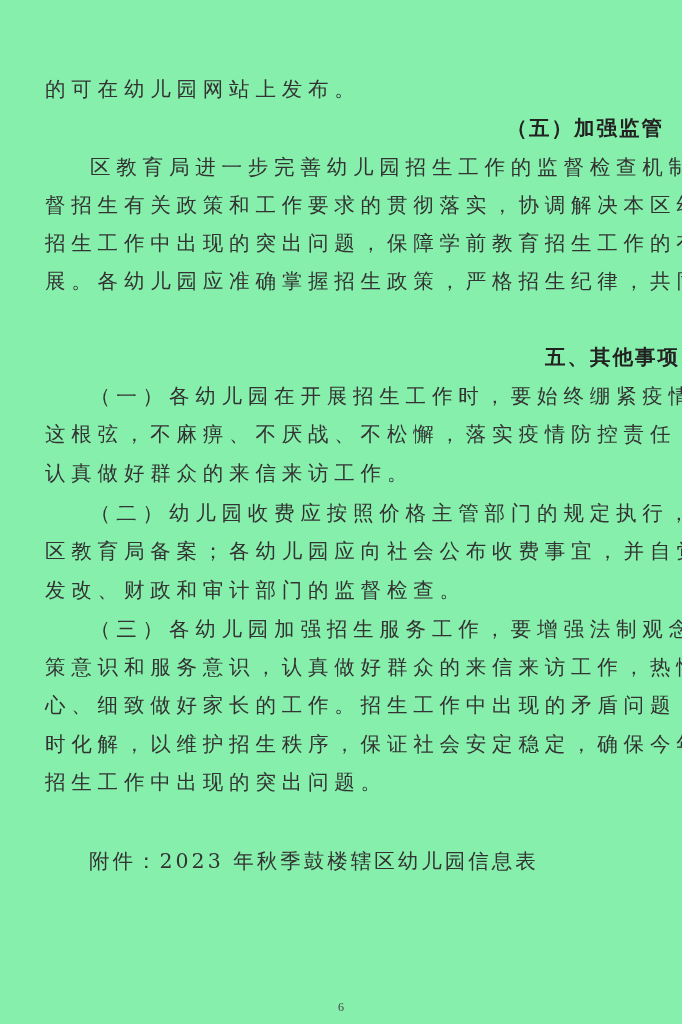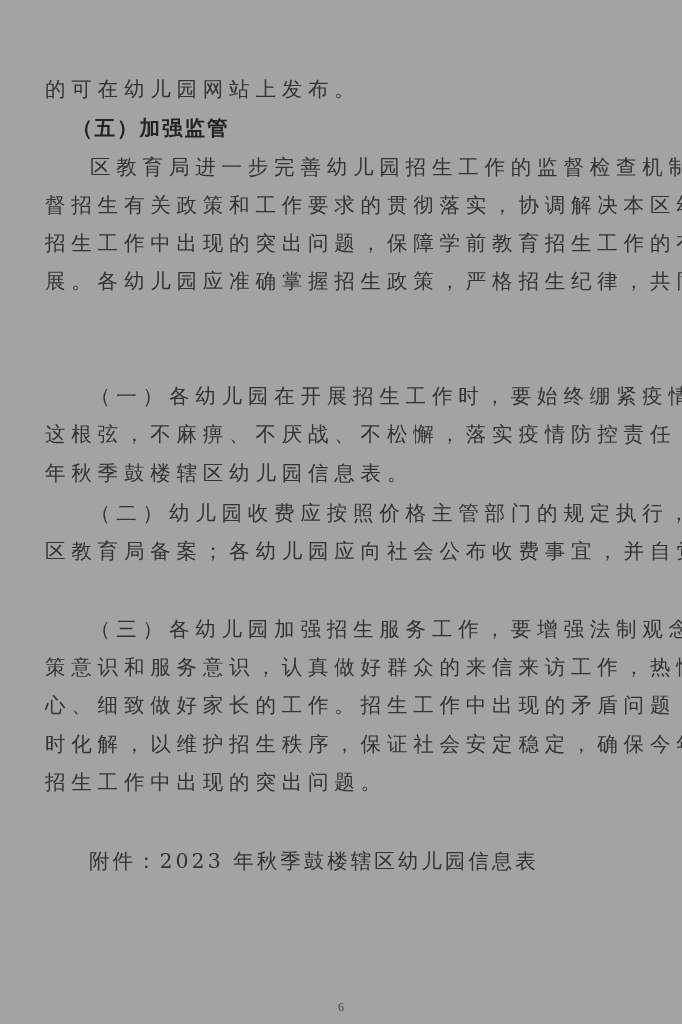--- a/index.html
+++ b/index.html
@@ -14,37 +14,38 @@
       overflow: hidden;
       color: #2a2a2a;
       font-family: "DejaVu Serif", "Liberation Serif", serif;
     }
     .page {
       position: absolute;
       left: 0;
       top: 0;
       width: 682px;
       height: 1024px;
-      background: #a3a3a3;
+      background: #86efac;
     }
     .line {
       position: absolute;
       left: 45px;
       width: 592px;
       font-size: 20.5px;
       letter-spacing: 5.8px;
       line-height: 26px;
       white-space: nowrap;
       color: #333333;
     }
     .heading {
       font-family: "DejaVu Sans", "Liberation Sans", sans-serif;
       font-weight: bold;
       color: #222222;
       letter-spacing: 2px;
+      text-align: right;
     }
     .page-number {
       position: absolute;
       top: 1000px;
       left: 0;
       width: 682px;
       text-align: center;
       font-size: 12px;
       color: #444444;
       font-family: "Liberation Serif", serif;
@@ -53,25 +54,27 @@
 </head>
 <body>
 
 <div class="page">
   <div class="line" style="top:76px;left:45px;">的可在幼儿园网站上发布。</div>
   <div class="line heading" style="top:115px;left:72px;">（五）加强监管</div>
   <div class="line" style="top:154px;left:90px;">区教育局进一步完善幼儿园招生工作的监督检查机制，监</div>
   <div class="line" style="top:192px;">督招生有关政策和工作要求的贯彻落实，协调解决本区幼儿园</div>
   <div class="line" style="top:230px;">招生工作中出现的突出问题，保障学前教育招生工作的有序开</div>
   <div class="line" style="top:268px;">展。各幼儿园应准确掌握招生政策，严格招生纪律，共同维护</div>
+  <div class="line heading" style="top:344px;left:88px;">五、其他事项</div>
   <div class="line" style="top:383px;left:90px;">（一）各幼儿园在开展招生工作时，要始终绷紧疫情防控</div>
   <div class="line" style="top:421px;">这根弦，不麻痹、不厌战、不松懈，落实疫情防控责任，把常</div>
-  <div class="line" style="top:460px;">年秋季鼓楼辖区幼儿园信息表。</div>
+  <div class="line" style="top:460px;">认真做好群众的来信来访工作。</div>
   <div class="line" style="top:500px;left:90px;">（二）幼儿园收费应按照价格主管部门的规定执行，并报</div>
   <div class="line" style="top:538px;">区教育局备案；各幼儿园应向社会公布收费事宜，并自觉接受</div>
+  <div class="line" style="top:577px;">发改、财政和审计部门的监督检查。</div>
   <div class="line" style="top:616px;left:90px;">（三）各幼儿园加强招生服务工作，要增强法制观念、政</div>
   <div class="line" style="top:654px;">策意识和服务意识，认真做好群众的来信来访工作，热情、耐</div>
   <div class="line" style="top:692px;">心、细致做好家长的工作。招生工作中出现的矛盾问题，要及</div>
   <div class="line" style="top:731px;">时化解，以维护招生秩序，保证社会安定稳定，确保今年秋季</div>
   <div class="line" style="top:769px;">招生工作中出现的突出问题。</div>
   <div class="line" style="top:848px;left:89px;letter-spacing:3px;">附件：2023 年秋季鼓楼辖区幼儿园信息表</div>
 
   <div class="page-number">6</div>
 </div>
 

